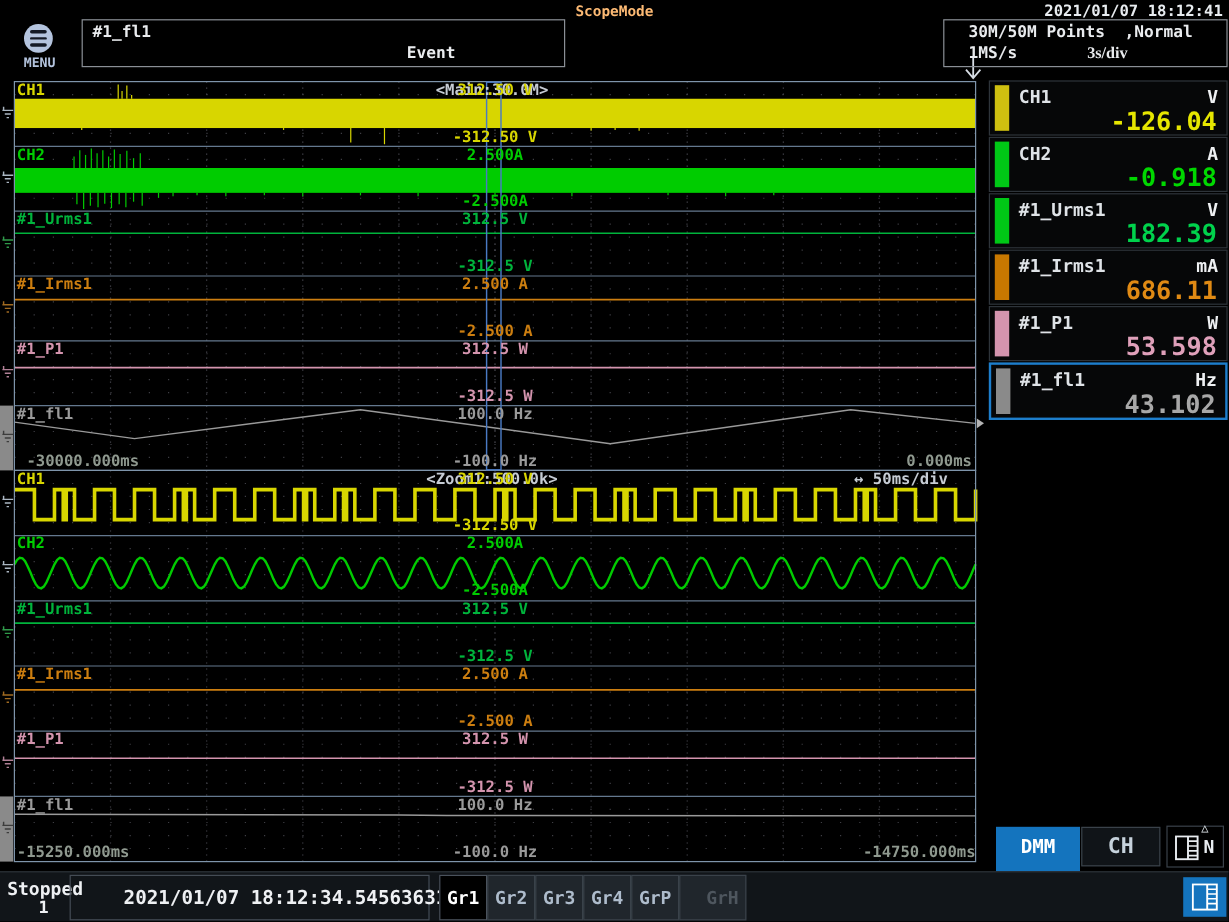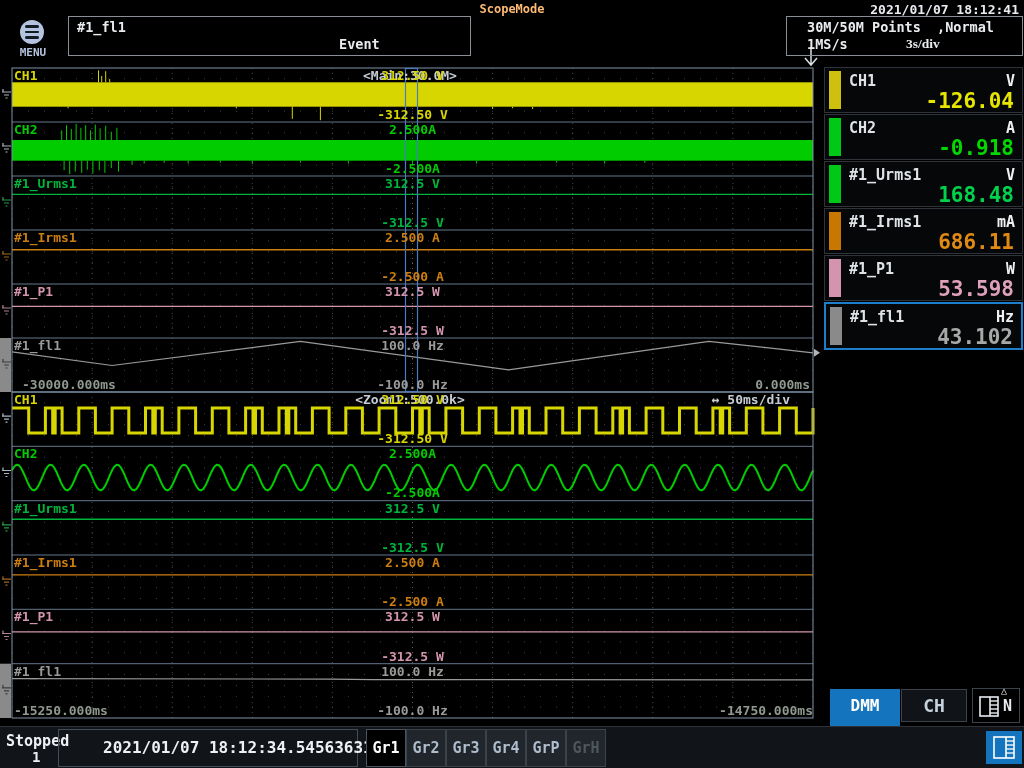--- a/index.html
+++ b/index.html
@@ -36,21 +36,21 @@
   .nbtn .tri{position:absolute;left:28px;top:-4px;font-size:10px;color:#dfe5ea;}
   
   .ftr{position:absolute;top:726px;left:0;width:1024px;height:42px;background:#111519;border-top:1px solid #2c3238;}
   .status{position:absolute;left:6px;top:5px;font-size:15px;font-weight:bold;color:#eef0f3;}
   .acqcount{position:absolute;left:32px;top:22px;font-size:14px;font-weight:bold;color:#eef0f3;}
   .tsbox{position:absolute;left:58px;top:2px;width:298px;height:36px;border:1px solid #444c55;}
   .ts{position:absolute;left:44px;top:8px;font-size:16px;font-weight:bold;color:#eef0f3;white-space:pre;}
   .tab{position:absolute;top:2px;width:38px;height:36px;border:1px solid #3a424a;background:#20262c;color:#aebccc;
        font-size:15px;font-weight:bold;text-align:center;line-height:36px;cursor:pointer;box-sizing:content-box;}
   .tab.active{background:#000;color:#ffffff;border-color:#4a525c;}
-  .tab.disabled{color:#4e565e;}
+  .tab.disabled{color:#4e565e;padding-left:16px;}
   .autobox{position:absolute;left:620px;top:2px;width:299px;height:36px;border:1px solid #565e68;cursor:pointer;}
   .autotext{position:absolute;left:7px;bottom:2px;font-size:15px;font-weight:bold;color:#eef0f3;}
   .panelbtn{position:absolute;left:986px;top:731px;width:36px;height:33px;background:#1474be;cursor:pointer;}
 </style>
 </head>
 <body>
 
 <div id="app">
 
   <svg id="plot" class="abs" style="left:0;top:0;" width="1024" height="768">
@@ -286,21 +286,21 @@
   <div class="side-row" style="top:114px;">
     <span class="sr-bar" style="background-color: rgb(0, 200, 22);"></span>
     <span class="sr-name">CH2</span>
     <span class="sr-unit">A</span>
     <span class="sr-val" style="color: rgb(0, 216, 0);">-0.918</span>
   </div>
   <div class="side-row" style="top:161px;">
     <span class="sr-bar" style="background-color: rgb(0, 200, 22);"></span>
     <span class="sr-name">#1_Urms1</span>
     <span class="sr-unit">V</span>
-    <span class="sr-val" style="color: rgb(0, 210, 76);">168.48</span>
+    <span class="sr-val" style="color: rgb(0, 210, 76);">182.39</span>
   </div>
   <div class="side-row" style="top:208px;">
     <span class="sr-bar" style="background-color: rgb(200, 120, 0);"></span>
     <span class="sr-name">#1_Irms1</span>
     <span class="sr-unit">mA</span>
     <span class="sr-val" style="color: rgb(224, 138, 20);">686.11</span>
   </div>
   <div class="side-row" style="top:255px;">
     <span class="sr-bar" style="background-color: rgb(212, 148, 174);"></span>
     <span class="sr-name">#1_P1</span>

